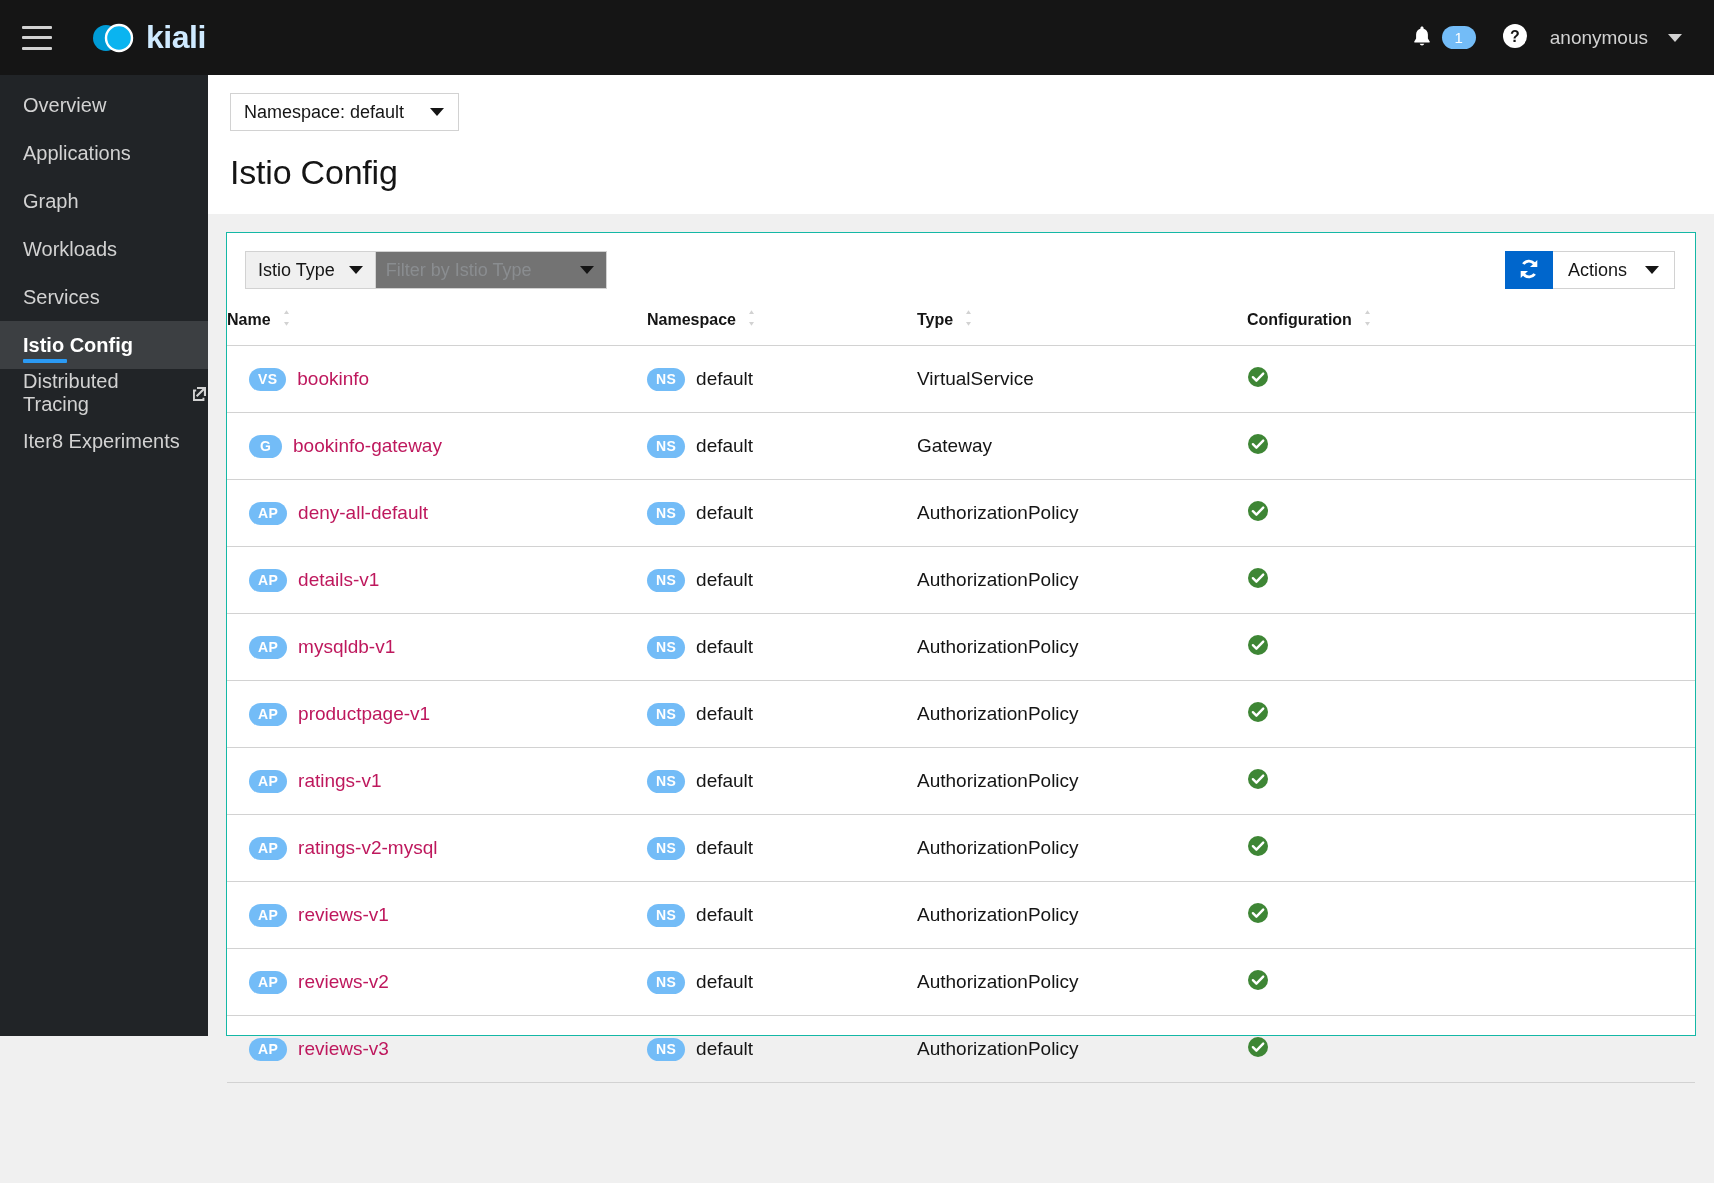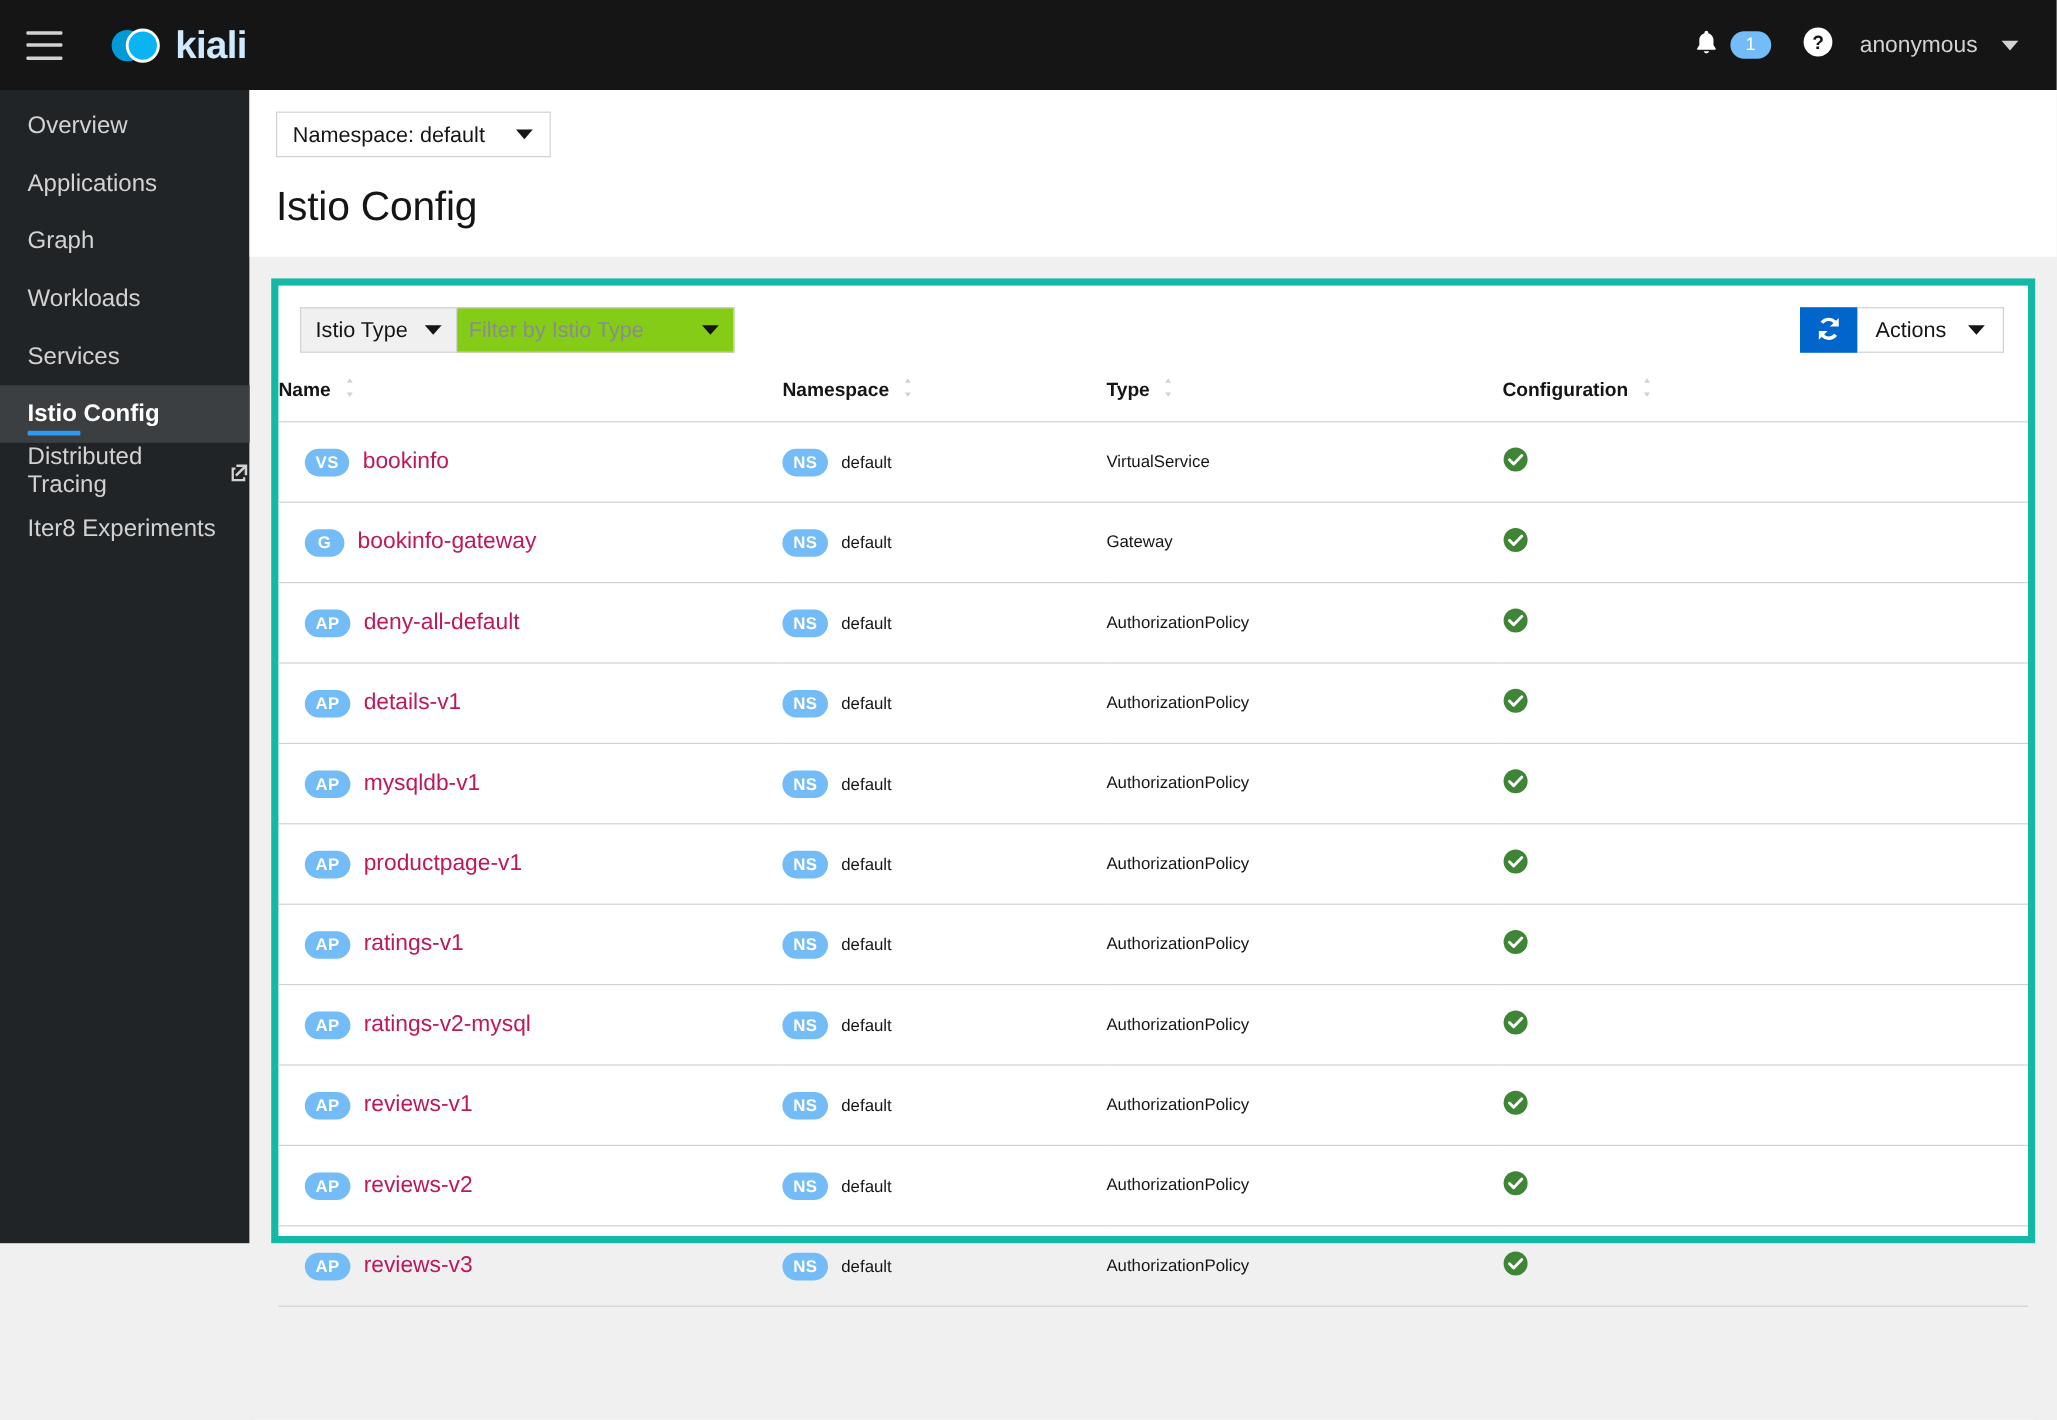--- a/index.html
+++ b/index.html
@@ -57,32 +57,32 @@
   .ns-select {
     display: inline-flex; align-items: center; gap: 26px;
     border: 1px solid #d2d2d2; background: #fff; height: 38px; padding: 0 14px 0 13px;
     font-size: 18px; color: #151515; cursor: pointer;
   }
   .caret-dk { width: 0; height: 0; border-left: 7px solid transparent; border-right: 7px solid transparent;
               border-top: 8px solid #151515; }
   .page-title { font-size: 34px; font-weight: 400; color: #151515; margin-top: 22px; letter-spacing: -0.2px; }
 
   .content-wrap { padding: 18px 18px 0 18px; flex: 1 1 auto; min-height: 0; }
-  .card { background: #fff; border: 6px solid #14b8a6; height: 100%; }
+  .card { background: #fff; border: 1px solid #14b8a6; height: 100%; }
 
   .toolbar { display: flex; align-items: center; padding: 18px 20px 14px 18px; }
   .filter-group { display: flex; }
   .filter-type-btn {
     display: flex; align-items: center; gap: 14px;
     background: #f0f0f0; border: 1px solid #d2d2d2; height: 38px; padding: 0 12px;
     font-size: 18px; color: #151515; cursor: pointer;
   }
   .filter-input-box {
     display: flex; align-items: center; border: 1px solid #d2d2d2; border-left: none;
-    height: 38px; width: 231px; padding: 0 12px 0 10px; background: #84cc16;
+    height: 38px; width: 231px; padding: 0 12px 0 10px; background: #737373;
   }
   .filter-input {
     border: none; outline: none; font-size: 18px; color: #151515; width: 100%;
     font-family: "Liberation Sans", sans-serif; background: transparent;
   }
   .filter-input::placeholder { color: #8a8d90; }
   .toolbar-right { margin-left: auto; display: flex; }
   .refresh-btn {
     background: #0066cc; width: 48px; height: 38px; display: flex; align-items: center;
     justify-content: center; cursor: pointer; border: none;
@@ -106,21 +106,21 @@
   .col-type { width: 330px; }
   .col-cfg  { width: auto; }
 
   .cell-flex { display: flex; align-items: center; gap: 11px; }
   .badge {
     background: #73bcf7; color: #fff; font-size: 14px; font-weight: 600;
     border-radius: 12px; height: 23px; min-width: 33px; padding: 0 9px;
     display: inline-flex; align-items: center; justify-content: center; letter-spacing: .3px;
   }
   .link { color: #be185d; font-size: 19px; cursor: pointer; }
-  .plain { color: #151515; font-size: 14px; }
+  .plain { color: #151515; font-size: 19px; }
   .cfg-ok { display: inline-flex; }
 </style>
 </head>
 <body>
 
 <div class="app">
 
   <header class="masthead">
     <div class="burger">
       <span></span>

